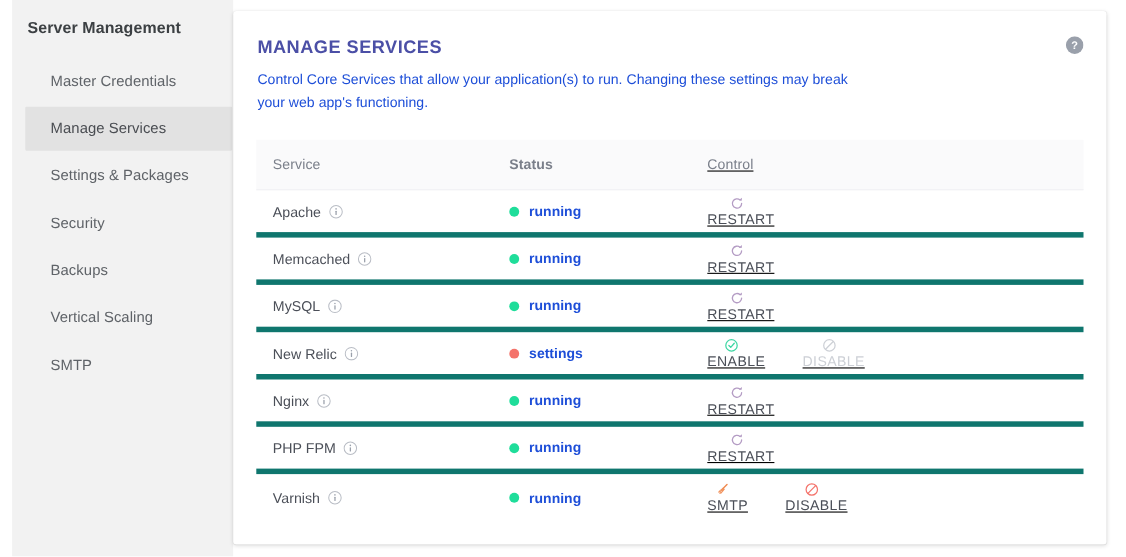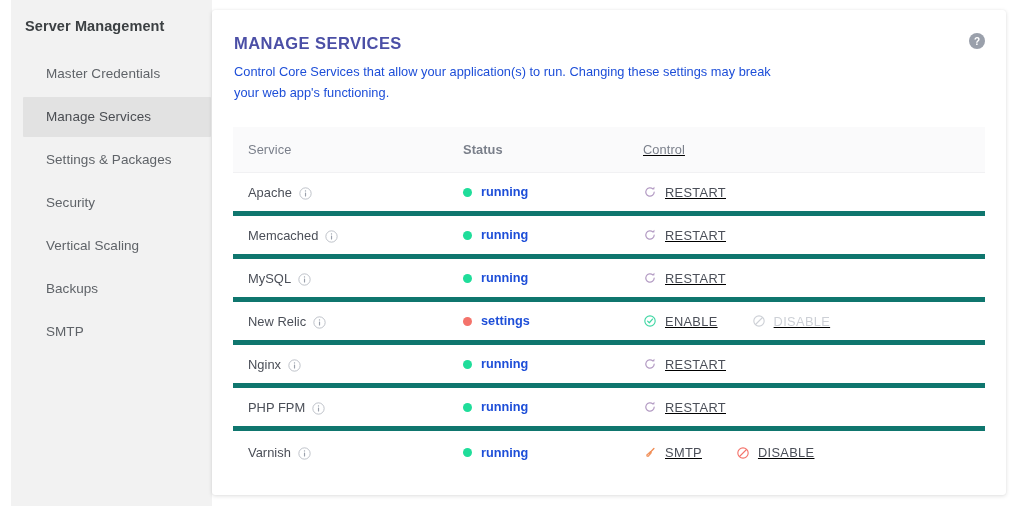--- a/index.html
+++ b/index.html
@@ -166,20 +166,21 @@
 
   .ctrl-btn {
     display: flex;
     align-items: center;
     cursor: pointer;
     background: none;
     border: none;
     padding: 0;
     font-family: "Liberation Sans", sans-serif;
     margin-right: 34px;
+    flex-direction: column;
   }
 
   .ctrl-btn .ctrl-ico {
     width: 14px;
     height: 14px;
     margin-right: 8px;
     flex: none;
     display: block;
   }
 
@@ -196,22 +197,22 @@
 </head>
 <body>
 
 <nav id="sidebar">
   <div id="sidebar-title">Server Management</div>
   <div id="sidebar-nav">
       <div class="nav-item"><span>Master Credentials</span></div>
       <div class="nav-item active"><span>Manage Services</span></div>
       <div class="nav-item"><span>Settings &amp; Packages</span></div>
       <div class="nav-item"><span>Security</span></div>
+      <div class="nav-item"><span>Backups</span></div>
       <div class="nav-item"><span>Vertical Scaling</span></div>
-      <div class="nav-item"><span>Backups</span></div>
       <div class="nav-item"><span>SMTP</span></div>
     </div>
 </nav>
 
 <main id="card">
 
   <div id="card-header">
     <h1 id="page-title">MANAGE SERVICES</h1>
     <p id="page-subtitle">Control Core Services that allow your application(s) to run. Changing these settings may break your web app's functioning.</p>
 

